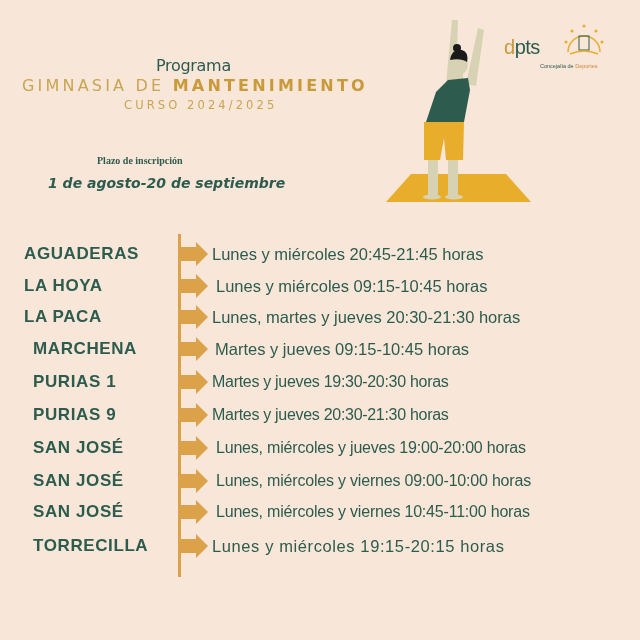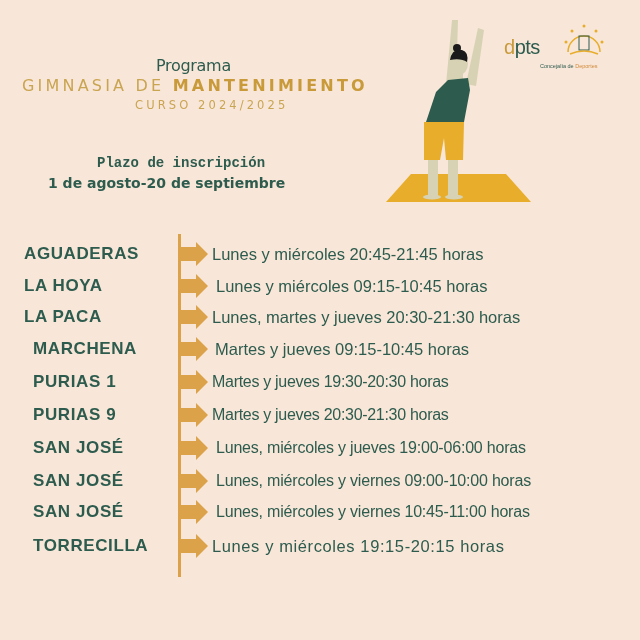--- a/index.html
+++ b/index.html
@@ -1,24 +1,24 @@
 <!DOCTYPE html>
 <html><head>
 <meta charset="utf-8">
 <style>
   * { margin:0; padding:0; box-sizing:border-box; }
   html, body { width:640px; height:640px; overflow:hidden; }
   body { background:#f8e6d8; font-family:"Liberation Sans", sans-serif; position:relative; }
   .prog { position:absolute; left:156px; top:56px; font-family:"DejaVu Sans", sans-serif; font-weight:normal; font-size:16px; color:#2d5c4e; letter-spacing:-0.3px; }
   .gimn { position:absolute; left:22px; top:76px; font-family:"DejaVu Sans", sans-serif; font-size:16px; color:#c9a552; letter-spacing:3.2px; white-space:nowrap; }
   .gimn b { color:#c99a3a; font-weight:bold; }
-  .curso { position:absolute; left:124px; top:98px; font-family:"DejaVu Sans", sans-serif; font-size:11.5px; color:#c9a552; letter-spacing:3.1px; white-space:nowrap;margin-left:11px; }
+  .curso { position:absolute; left:124px; top:98px; font-family:"DejaVu Sans", sans-serif; font-size:11.5px; color:#c9a552; letter-spacing:3.1px; white-space:nowrap; }
 
-  .plazo1 { position:absolute; left:97px; top:155px; font-family:Liberation Mono, monospace; font-weight:bold; font-size:14px; color:#2d5c4e; white-space:nowrap; }
-  .plazo2 { position:absolute; left:48px; top:175px; font-family:"DejaVu Sans", sans-serif; font-weight:bold; font-size:14px; color:#2d5c4e; white-space:nowrap; }
+  .plazo1 { position:absolute; left:97px; top:155px; font-family:Liberation Serif, serif; font-weight:bold; font-size:10px; color:#2d5c4e; white-space:nowrap; }
+  .plazo2 { position:absolute; left:48px; top:175px; font-family:"DejaVu Sans", sans-serif; font-weight:bold; font-size:14px; color:#2d5c4e; white-space:nowrap;font-style:italic; }
 
   .figure { position:absolute; left:366px; top:14px; width:170px; height:190px; }
 
   .logo { position:absolute; left:500px; top:22px; width:110px; height:52px; }
   .logo .dpts { position:absolute; left:4px; top:14px; font-family:"Liberation Sans", sans-serif; font-size:20px; letter-spacing:-0.5px; color:#2d5c4e; }
   .logo .dpts .d { color:#c99a3a; }
   .logo .sub { position:absolute; left:40px; top:41px; font-size:5.5px; color:#2d5c4e; white-space:nowrap; }
   .logo .sub span { color:#d08a3a; }
 
   .vline { position:absolute; left:178px; top:234px; width:3px; height:343px; background:#dba24a; }
@@ -122,21 +122,21 @@
     <svg class="arrow" viewBox="0 0 28 24">
         <path d="M0,5 L16,5 L16,0 L28,12 L16,24 L16,19 L0,19 Z" fill="#dba24a"></path>
       </svg>
     <span class="sched" style="font-size:16px;letter-spacing:-0.3px">Martes y jueves 20:30-21:30 horas</span>
   </div>
   <div class="row" style="top:194px">
     <span class="name" style="left:33px">SAN JOSÉ</span>
     <svg class="arrow" viewBox="0 0 28 24">
         <path d="M0,5 L16,5 L16,0 L28,12 L16,24 L16,19 L0,19 Z" fill="#dba24a"></path>
       </svg>
-    <span class="sched" style="left:216px;font-size:16px;letter-spacing:-0.2px">Lunes, miércoles y jueves 19:00-06:00 horas</span>
+    <span class="sched" style="left:216px;font-size:16px;letter-spacing:-0.2px">Lunes, miércoles y jueves 19:00-20:00 horas</span>
   </div>
   <div class="row" style="top:227px">
     <span class="name" style="left:33px">SAN JOSÉ</span>
     <svg class="arrow" viewBox="0 0 28 24">
         <path d="M0,5 L16,5 L16,0 L28,12 L16,24 L16,19 L0,19 Z" fill="#dba24a"></path>
       </svg>
     <span class="sched" style="left:216px;font-size:16px;letter-spacing:-0.2px">Lunes, miércoles y viernes 09:00-10:00 horas</span>
   </div>
   <div class="row" style="top:258px">
     <span class="name" style="left:33px">SAN JOSÉ</span>

